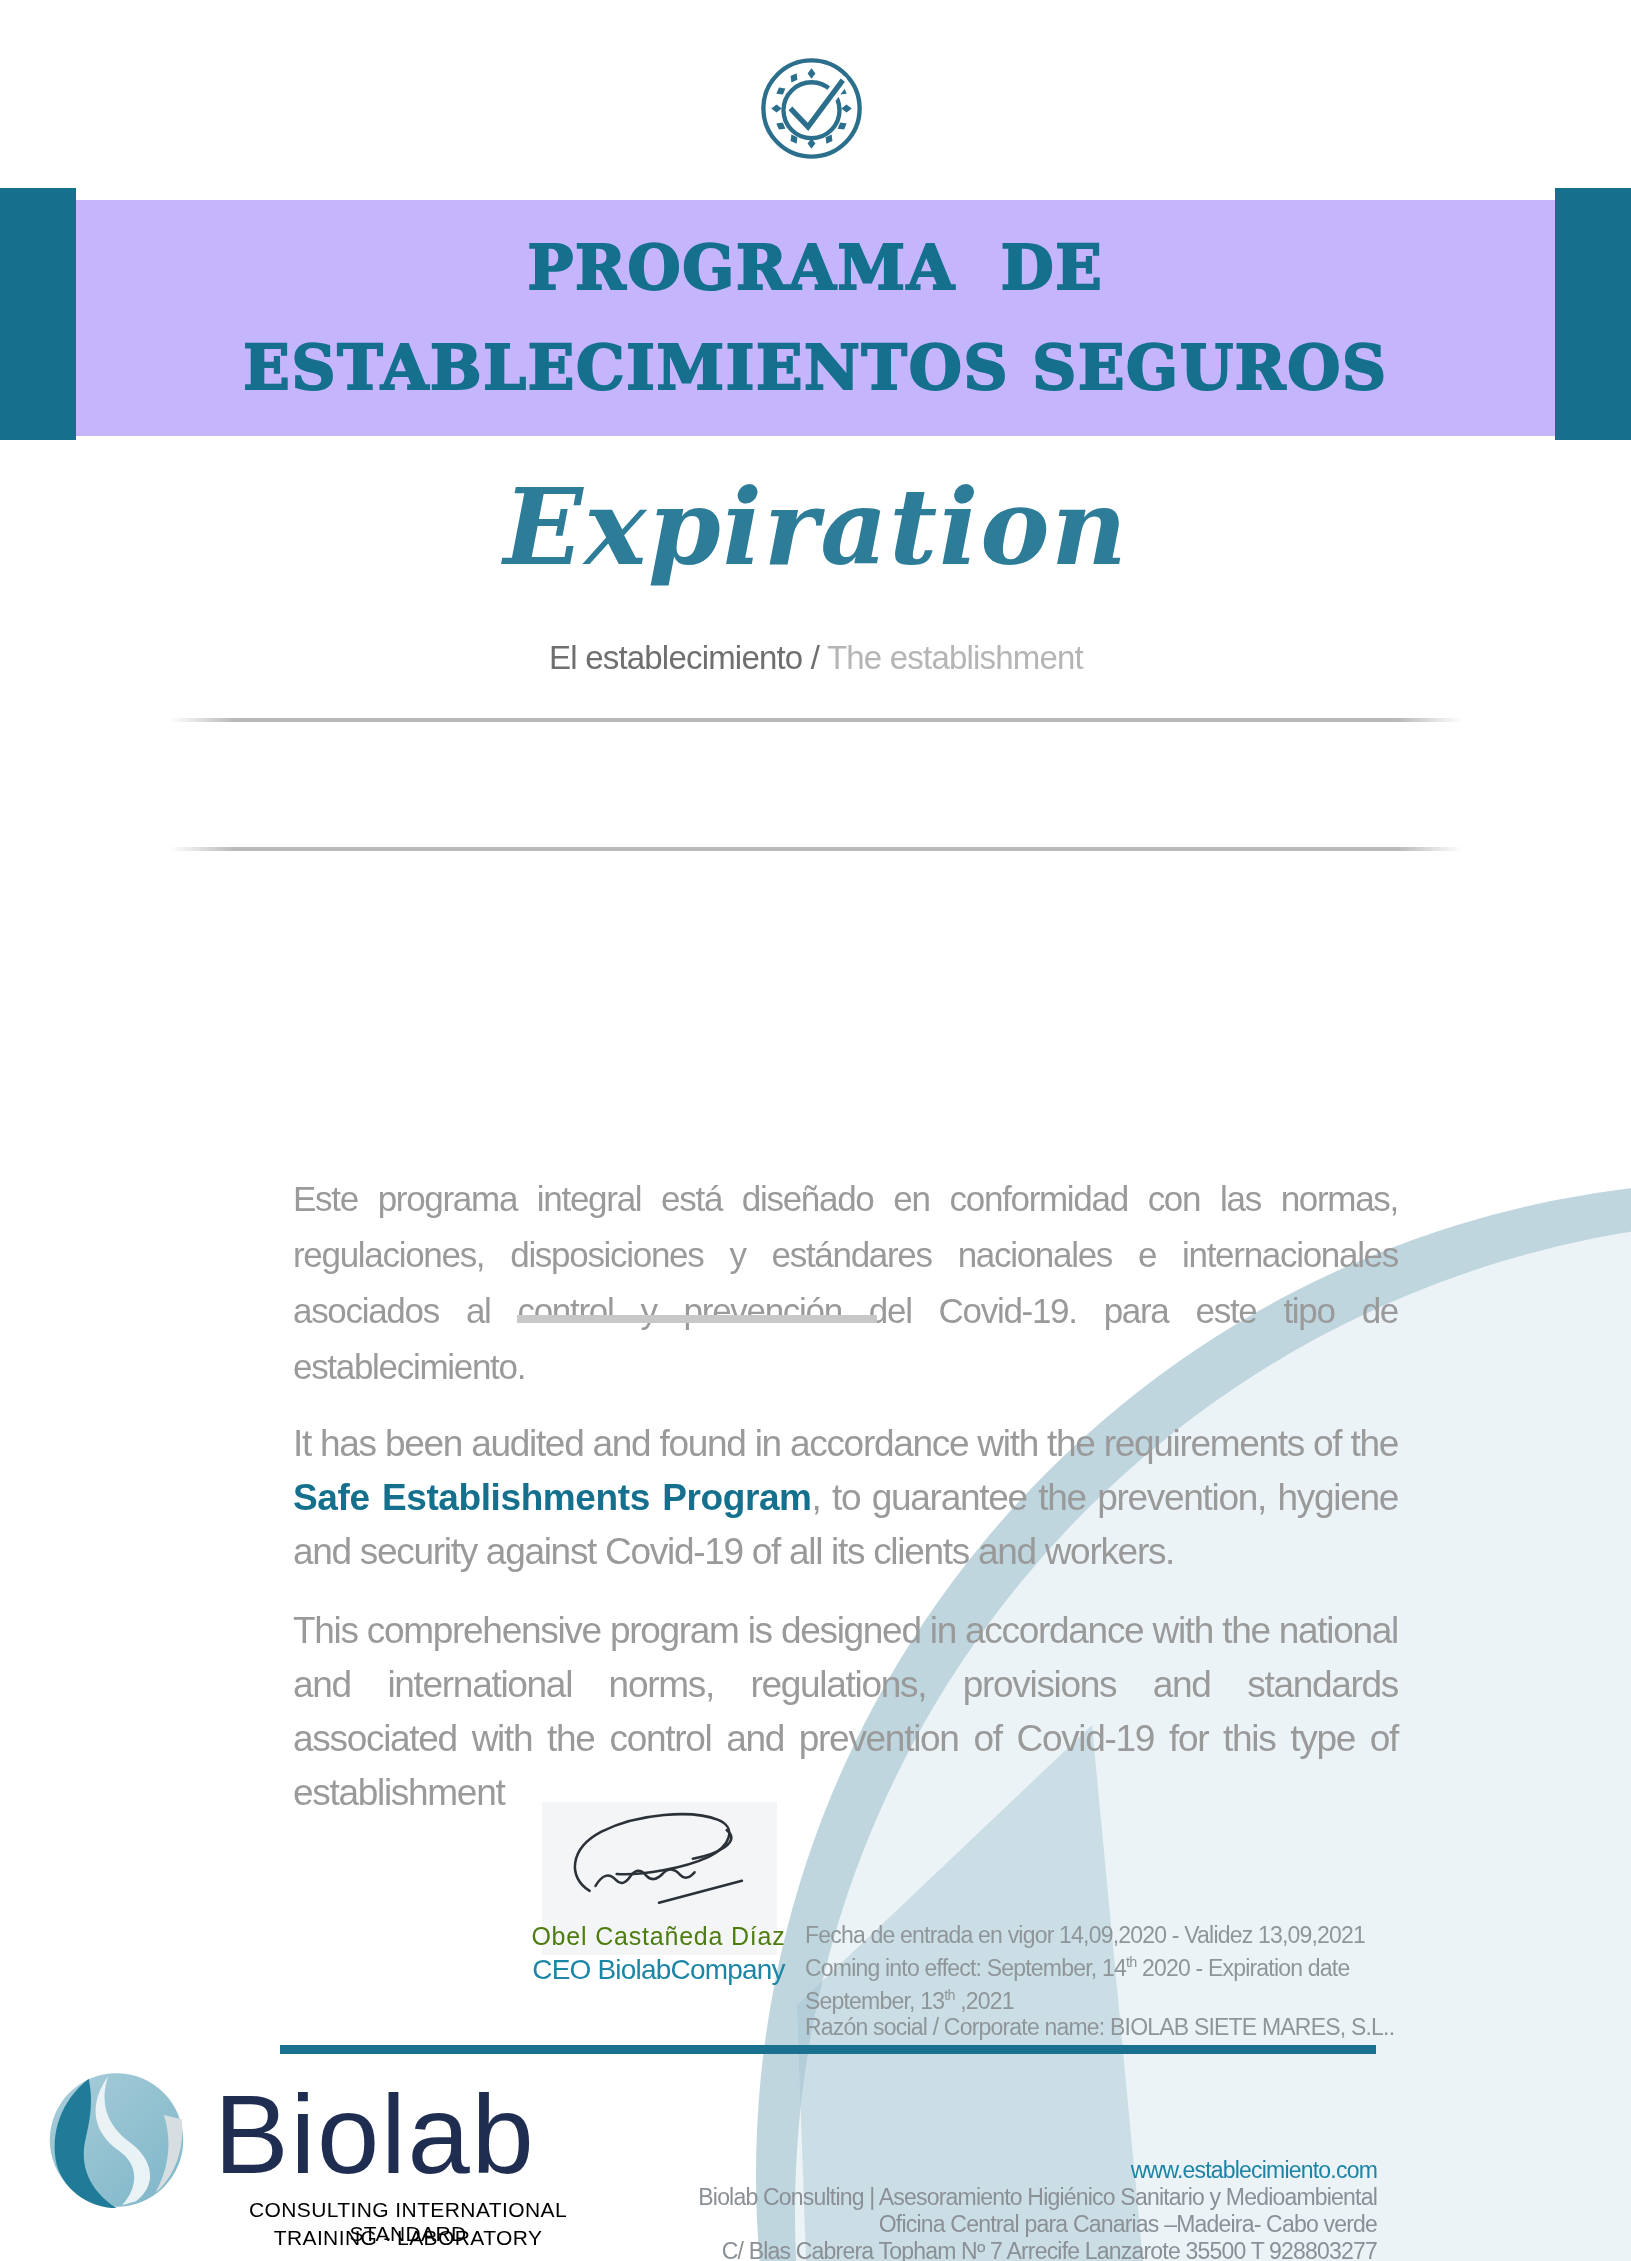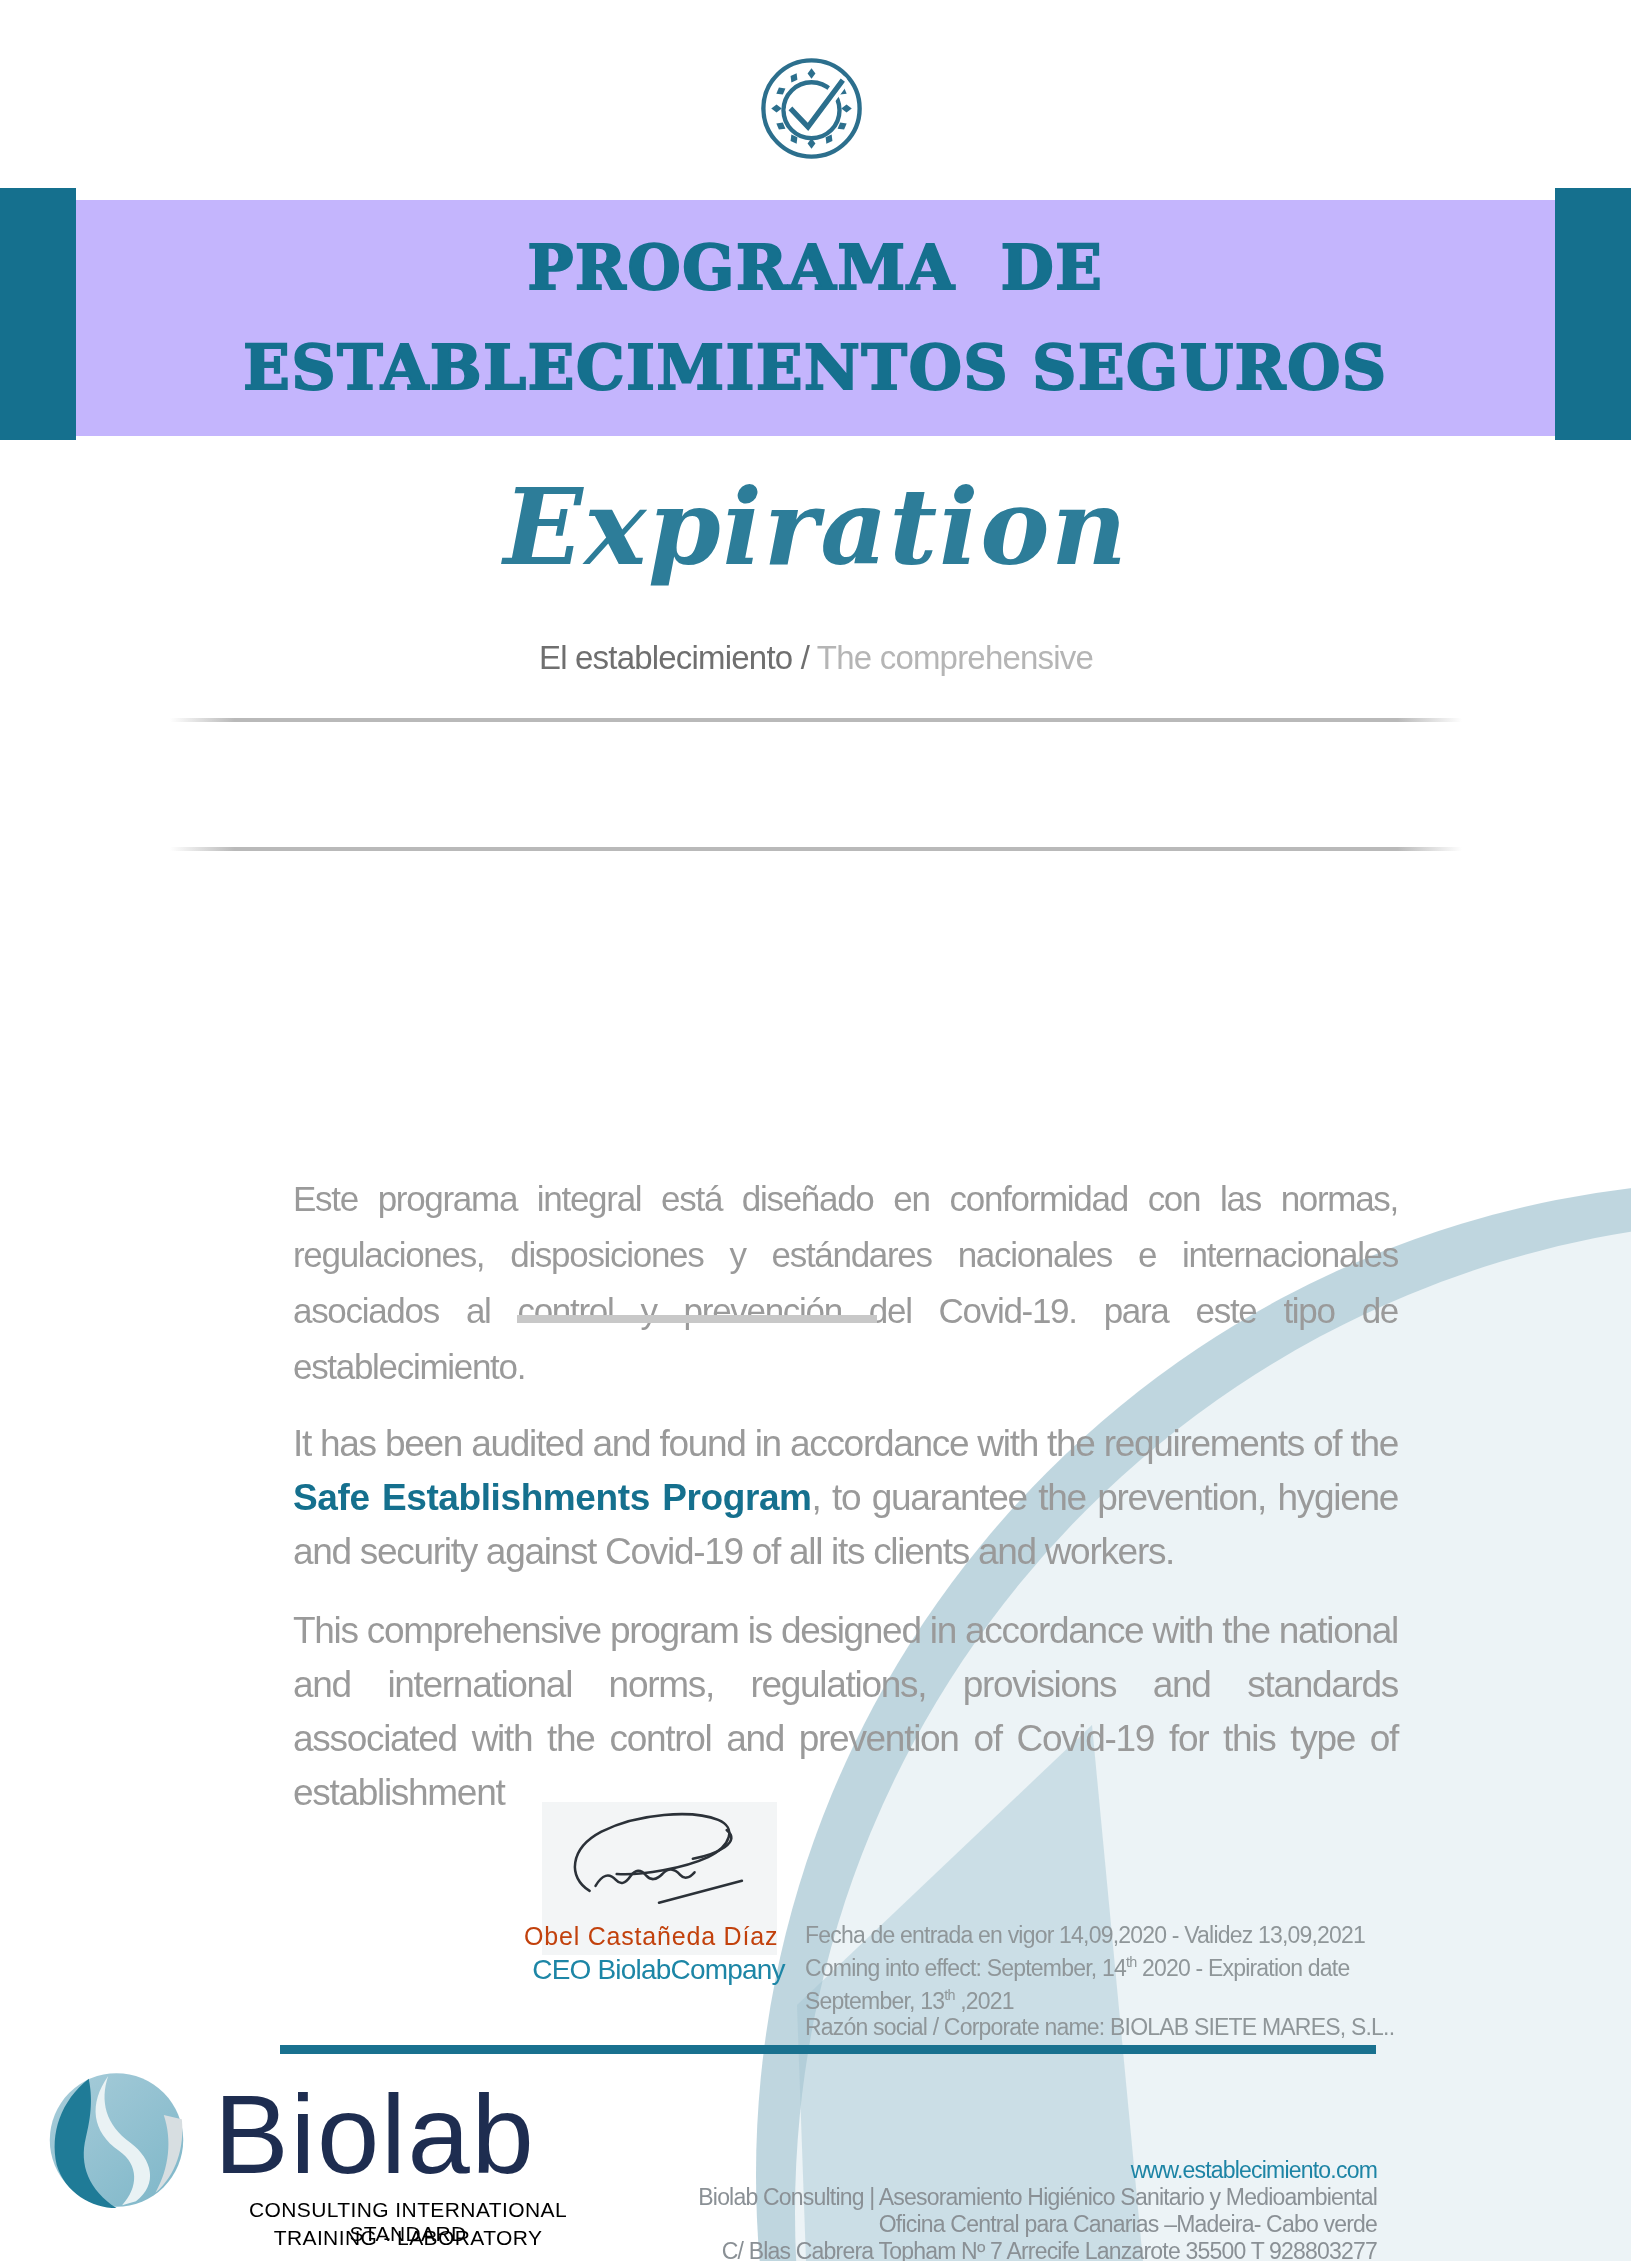--- a/index.html
+++ b/index.html
@@ -80,22 +80,22 @@
   .para-es2{top:1171px;font-size:35px;line-height:56px;}
   .para-en1{top:1417px;font-size:37px;line-height:54px;}
   .para-en2{top:1604px;font-size:37px;line-height:54px;}
 
   .mid-divider{left:517px;top:1315px;width:360px;height:7.6px;background:#c8c8c8;}
 
   
   .sig-box{left:542px;top:1802px;width:235px;height:153px;background:#f3f5f6;}
   .sig-svg{left:557px;top:1808px;width:204px;height:110px;}
   .sig-name{
-    left:524px;top:1922px;width:297px;text-align:left;
-    font-size:25px;color:#c2410c;letter-spacing:0.8px;
+    left:510px;top:1922px;width:297px;text-align:center;
+    font-size:25px;color:#4d7c0f;letter-spacing:0.8px;
   }
   .sig-title{
     left:510px;top:1954px;width:297px;text-align:center;
     font-size:28px;color:#1d86a6;letter-spacing:-0.8px;
   }
 
   
   .validity{
     left:805px;top:1922px;width:612px;
     font-size:23px;line-height:27px;color:#8f9699;letter-spacing:-0.8px;
@@ -156,21 +156,21 @@
   <div class="abs banner-bar left"></div>
   <div class="abs banner-bar right"></div>
   <div class="abs banner-gray">
     <div class="banner-line first">PROGRAMA DE</div>
     <div class="banner-line">ESTABLECIMIENTOS SEGUROS</div>
   </div>
 
   <div class="abs cert-title">Expiration</div>
 
   <div class="abs est-label">
-    <span class="es">El establecimiento / </span><span class="en">The comprehensive</span>
+    <span class="es">El establecimiento / </span><span class="en">The establishment</span>
   </div>
 
   <div class="abs taper-line taper-1"></div>
   <div class="abs taper-line taper-2"></div>
 
   <div class="abs para para-es2">Este programa integral está diseñado en conformidad con las normas, regulaciones, disposiciones y estándares nacionales e internacionales asociados al control y prevención del Covid-19. para este tipo de establecimiento.</div>
 
   <div class="abs mid-divider"></div>
 
   <div class="abs para para-en1">

